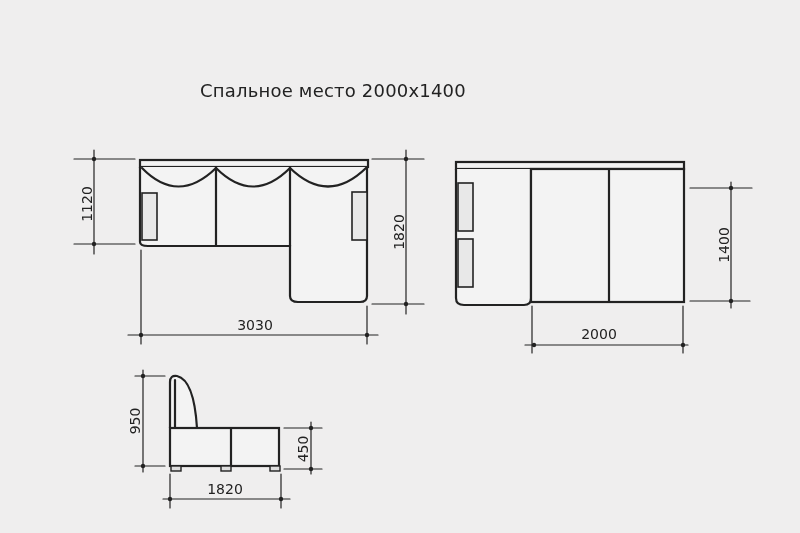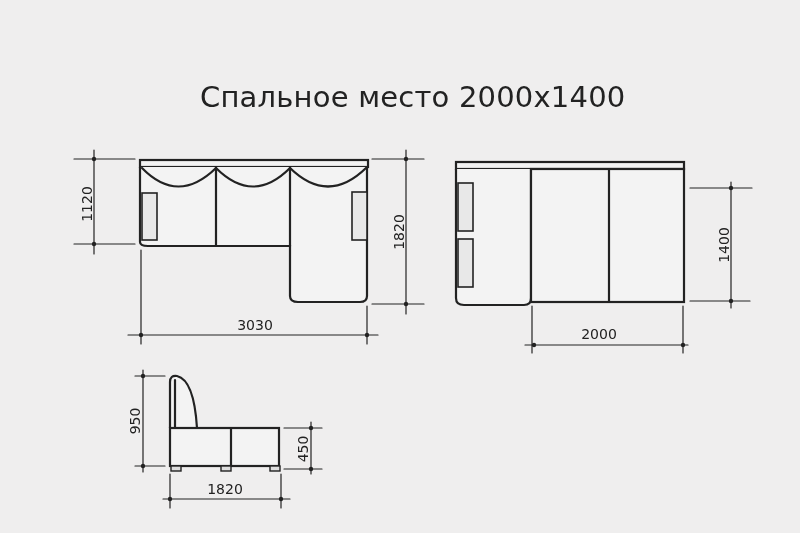--- a/index.html
+++ b/index.html
@@ -1,18 +1,18 @@
 <!DOCTYPE html>
 <html><head>
 <meta charset="utf-8">
 <style>
   html, body { margin:0; padding:0; }
   body { width:800px; height:533px; background:#efeeee; position:relative; overflow:hidden;
          font-family:"DejaVu Sans", sans-serif; }
-  .title { position:absolute; left:200px; top:80px; font-size:29px; color:#222; letter-spacing:0.2px;
+  .title { position:absolute; left:200px; top:80px; font-size:18px; color:#222; letter-spacing:0.2px;
            font-family:"DejaVu Sans", sans-serif; }
   svg { position:absolute; left:0; top:0; }
   .dim { font-family:"DejaVu Sans", sans-serif; font-size:14px; fill:#222; }
 </style>
 </head>
 <body>
 
 <div class="title">Спальное место 2000x1400</div>
 
 <svg width="800" height="533" viewBox="0 0 800 533">

